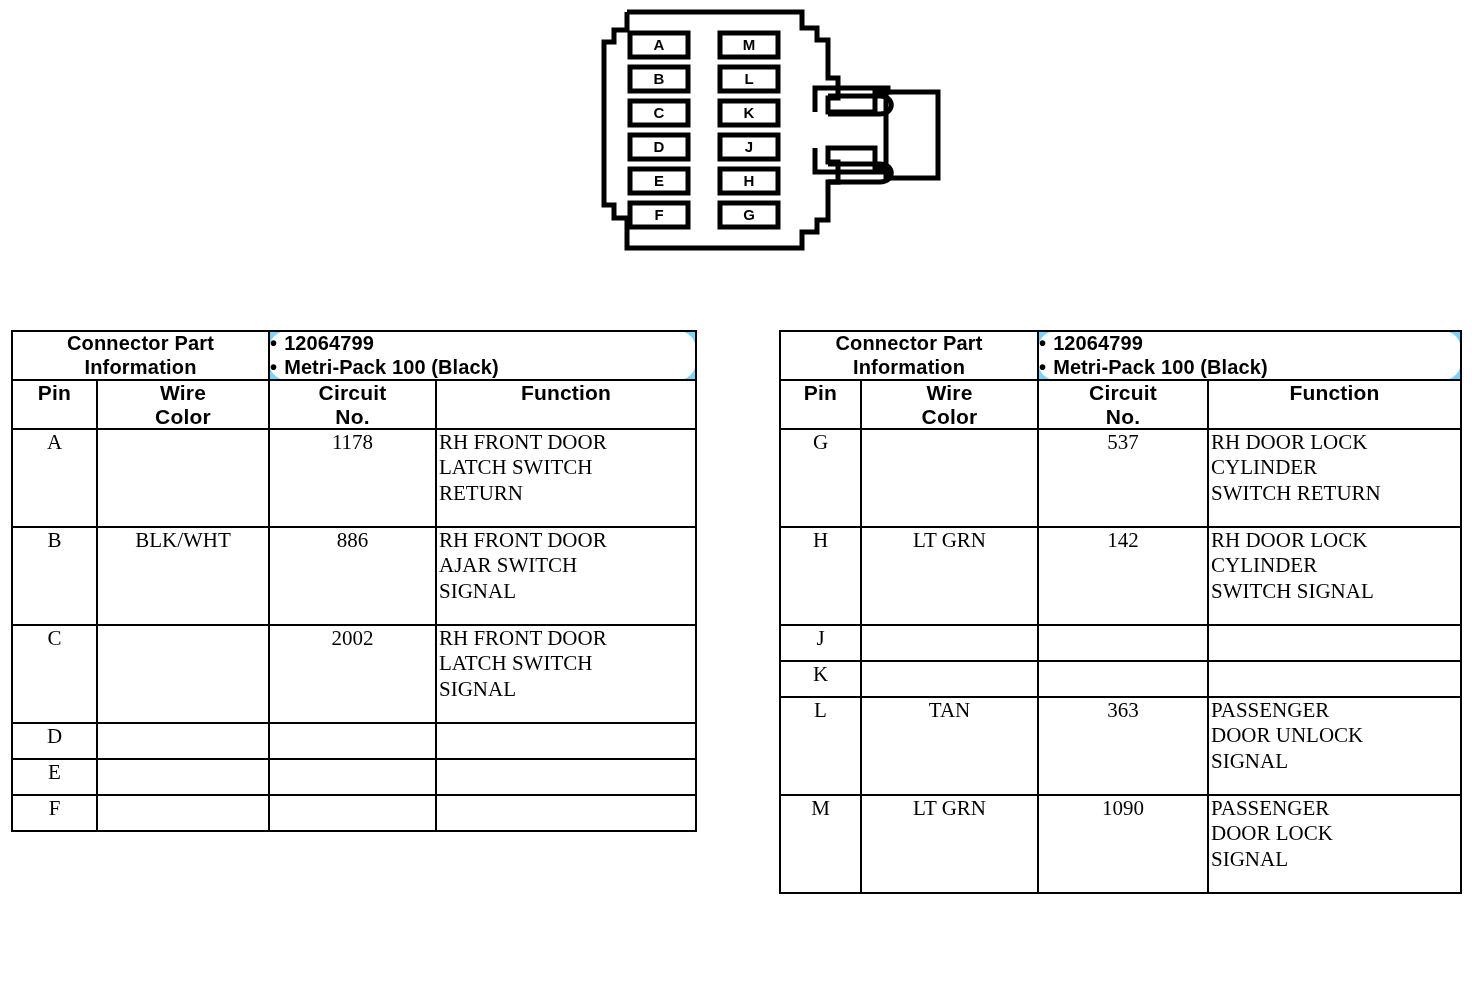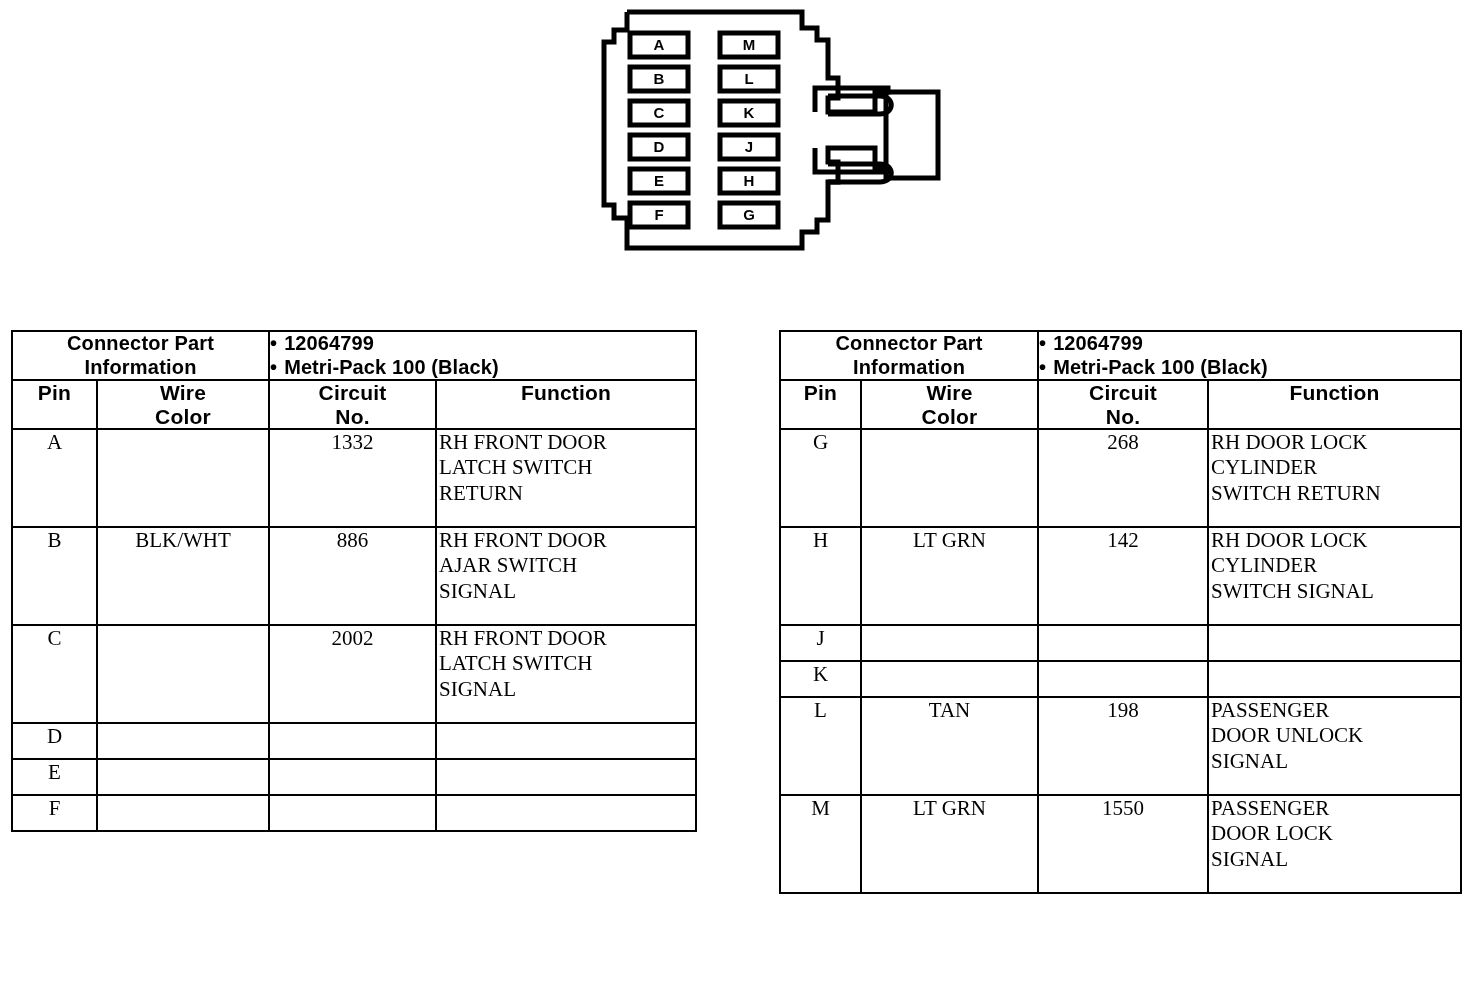--- a/index.html
+++ b/index.html
@@ -64,20 +64,21 @@
     letter-spacing: 0.2px;
   }
   .cpi-values {
     font-family: "Liberation Sans", sans-serif;
     font-weight: bold;
     font-size: 20px;
     text-align: left;
     line-height: 1.18;
     padding: 6px 4px 8px 14px;
     letter-spacing: 0.1px;
+    border-radius: 18px;
   }
   .cpi-values div { white-space: nowrap; }
   .bullet { margin-right: 7px; }
 
   
   .col-head {
     font-family: "Liberation Sans", sans-serif;
     font-weight: bold;
     font-size: 21px;
     text-align: center;
@@ -196,21 +197,21 @@
         <div>No.</div>
       </td>
       <td class="col-head">
         <div>Function</div>
       </td>
     </tr>
 
     <tr class="row-tall">
       <td class="cell center">A</td>
       <td class="cell center"></td>
-      <td class="cell center">1332</td>
+      <td class="cell center">1178</td>
       <td class="cell left">RH FRONT DOOR
 LATCH SWITCH
 RETURN</td>
     </tr>
     <tr class="row-tall">
       <td class="cell center">B</td>
       <td class="cell center">BLK/WHT</td>
       <td class="cell center">886</td>
       <td class="cell left">RH FRONT DOOR
 AJAR SWITCH
@@ -276,21 +277,21 @@
         <div>No.</div>
       </td>
       <td class="col-head">
         <div>Function</div>
       </td>
     </tr>
 
     <tr class="row-tall">
       <td class="cell center">G</td>
       <td class="cell center"></td>
-      <td class="cell center">268</td>
+      <td class="cell center">537</td>
       <td class="cell left">RH DOOR LOCK
 CYLINDER
 SWITCH RETURN</td>
     </tr>
     <tr class="row-tall">
       <td class="cell center">H</td>
       <td class="cell center">LT GRN</td>
       <td class="cell center">142</td>
       <td class="cell left">RH DOOR LOCK
 CYLINDER
@@ -304,27 +305,27 @@
     </tr>
     <tr class="row-short">
       <td class="cell center">K</td>
       <td class="cell center"></td>
       <td class="cell center"></td>
       <td class="cell left"></td>
     </tr>
     <tr class="row-tall">
       <td class="cell center">L</td>
       <td class="cell center">TAN</td>
-      <td class="cell center">198</td>
+      <td class="cell center">363</td>
       <td class="cell left">PASSENGER
 DOOR UNLOCK
 SIGNAL</td>
     </tr>
     <tr class="row-tall">
       <td class="cell center">M</td>
       <td class="cell center">LT GRN</td>
-      <td class="cell center">1550</td>
+      <td class="cell center">1090</td>
       <td class="cell left">PASSENGER
 DOOR LOCK
 SIGNAL</td>
     </tr>
   </tbody>
 </table>
 
 </body></html>

